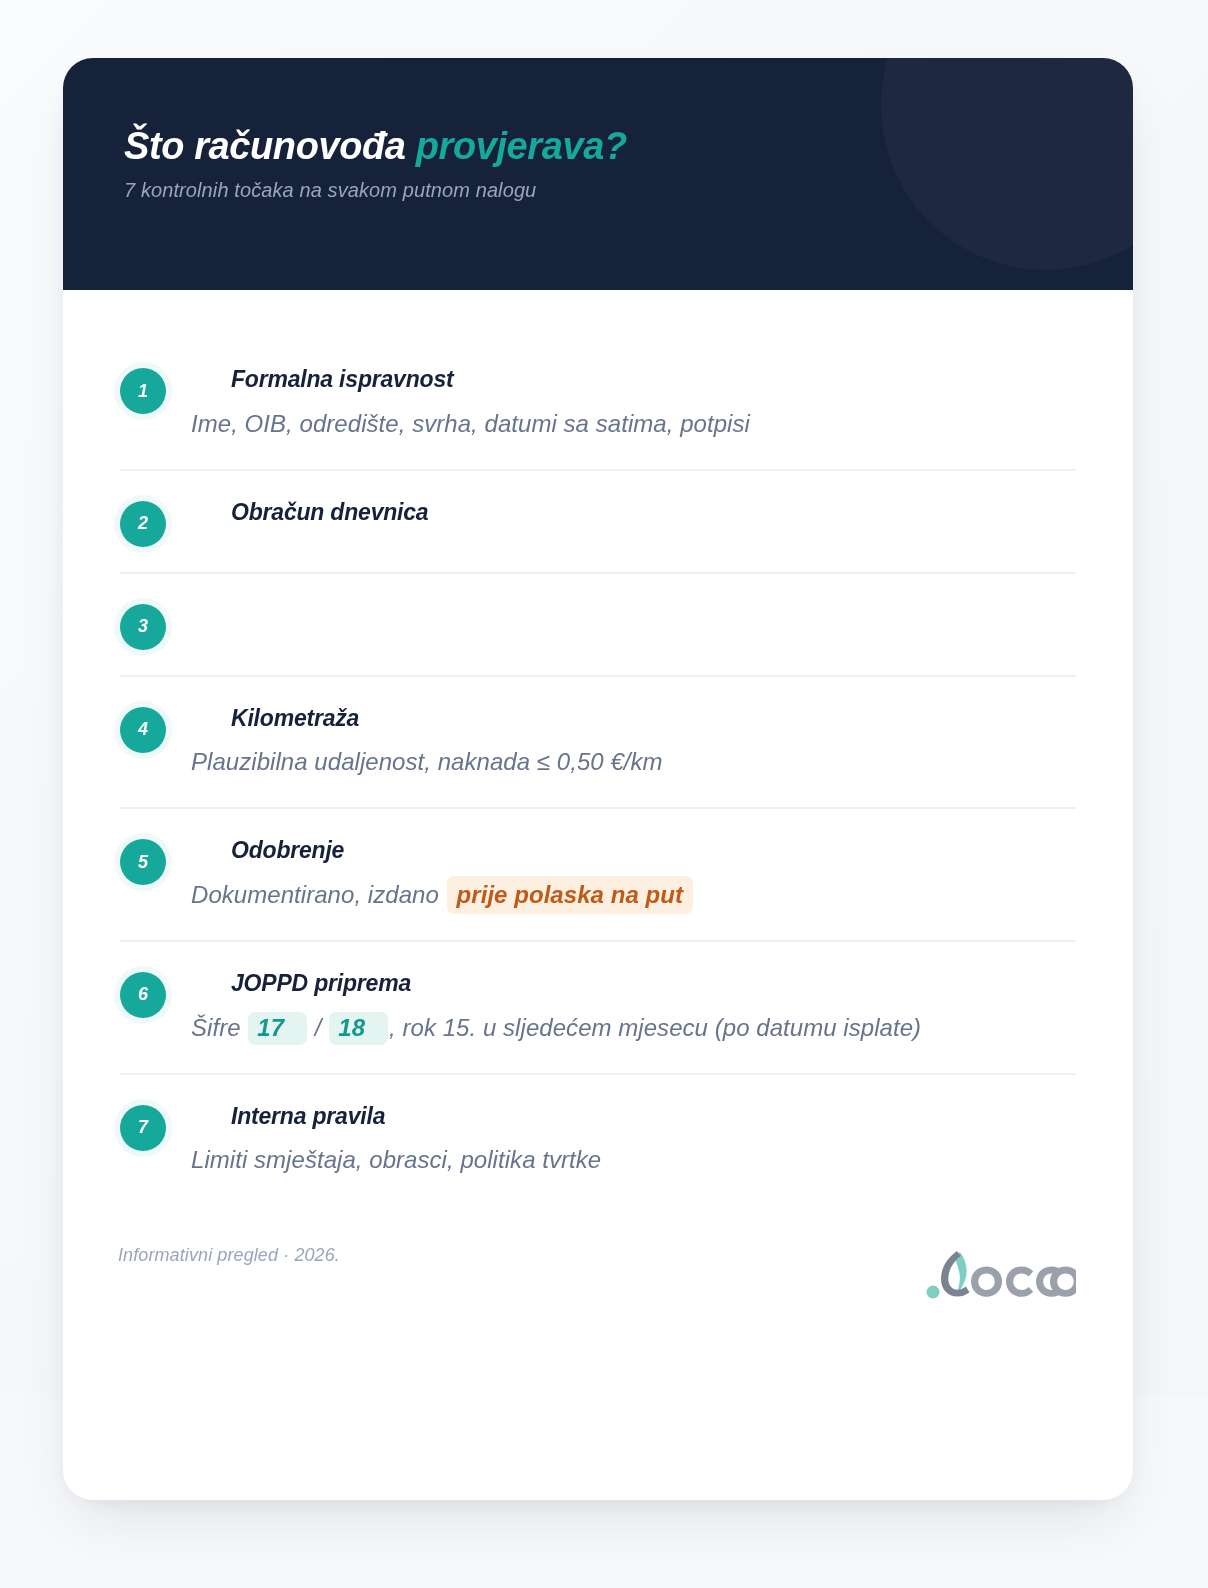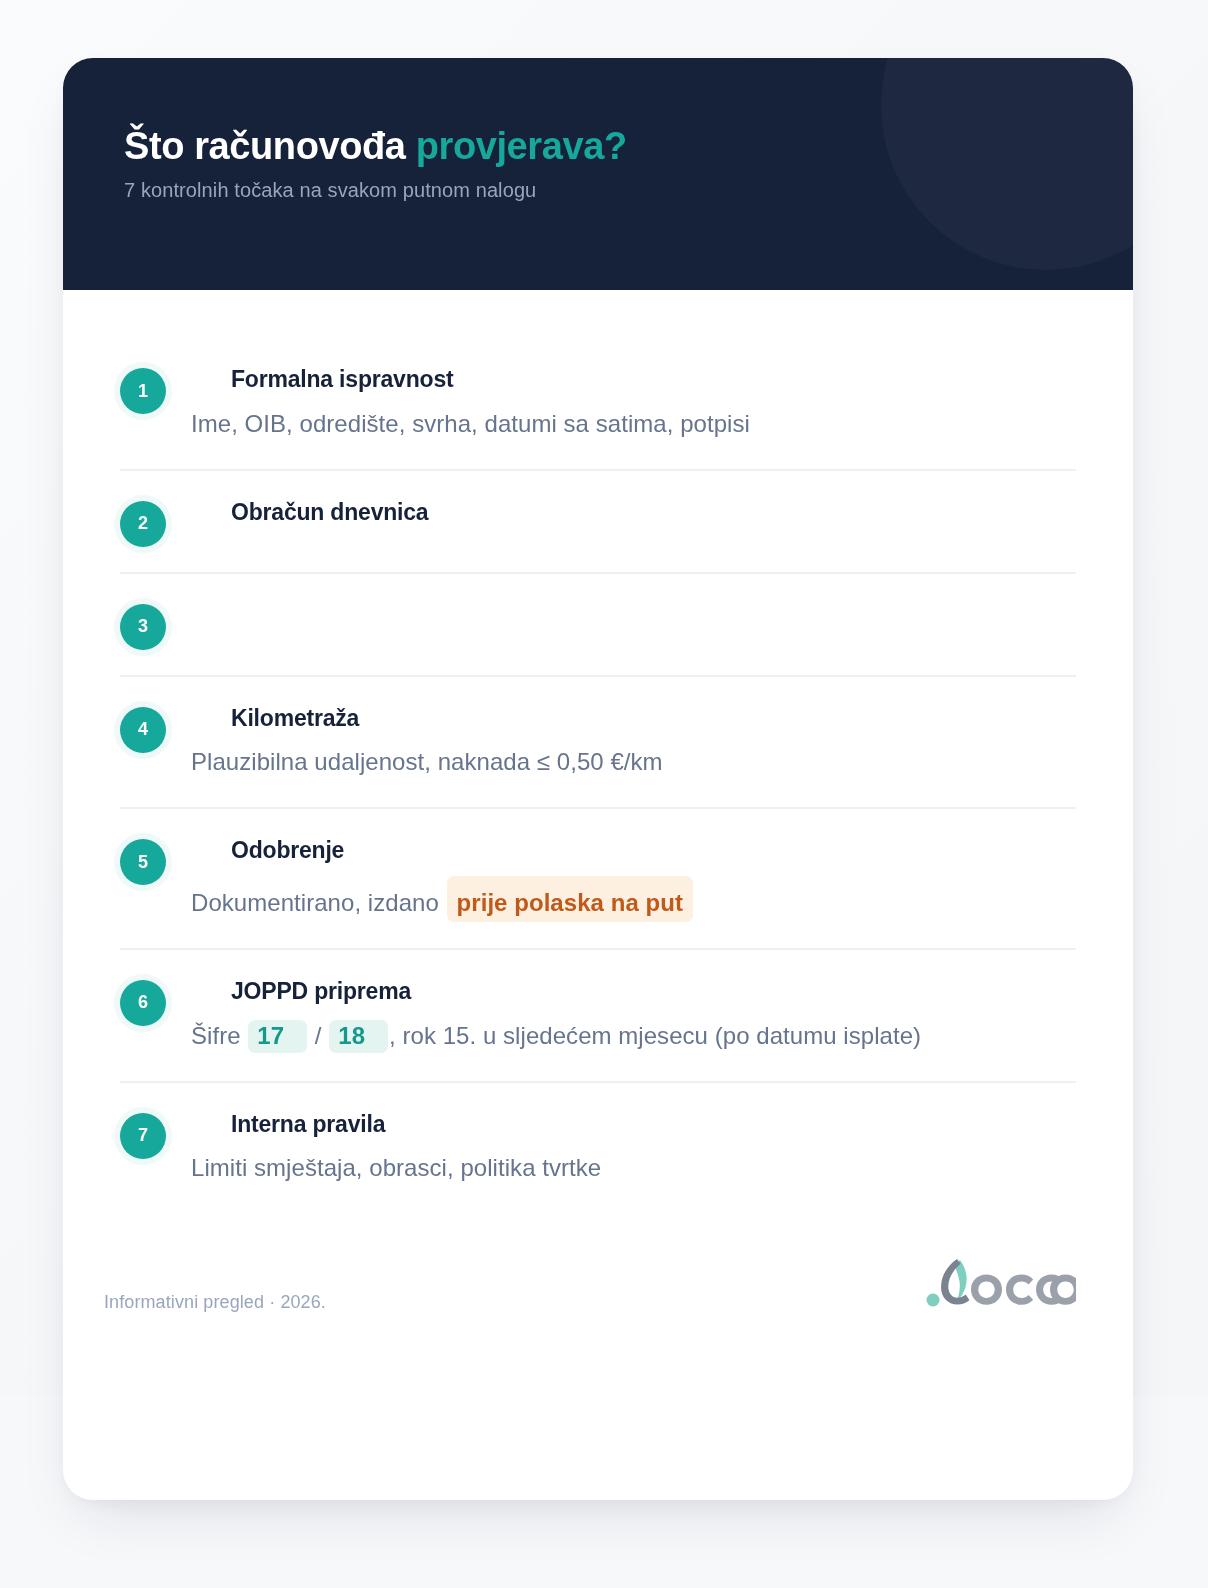--- a/index.html
+++ b/index.html
@@ -14,20 +14,21 @@
     font-family: "Liberation Sans", sans-serif;
     -webkit-font-smoothing: antialiased;
     overflow: hidden;
   }
 
   .page {
     position: relative;
     width: 1208px;
     height: 1396px;
     background: linear-gradient(135deg, #fafbfc 0%, #f6f7f9 55%, #f4f6f8 100%);
+    font-style: italic;
   }
 
   
   .card {
     position: absolute;
     left: 63px;
     top: 58px;
     width: 1070px;
     height: 1442px;
     background: #ffffff;
@@ -145,42 +146,42 @@
     letter-spacing: 0.05px;
   }
 
   
   .mark-warn {
     display: inline-block;
     background: #fdf0e0;
     color: #c05a1a;
     font-weight: 700;
     border-radius: 7px;
-    padding: 13px 10px 4px 10px;
+    padding: 5px 10px 4px 10px;
     margin: 0 1px;
     line-height: 1.2;
   }
 
   .mark-code {
     display: inline-block;
     background: #e4f5f1;
     color: #14998c;
     font-weight: 700;
     border-radius: 7px;
     padding: 2px 23px 3px 9px;
     margin: 0 1px;
     line-height: 1.2;
   }
 
   
   .card-footer {
     display: flex;
-    align-items: flex-end;
+    align-items: flex-start;
     justify-content: space-between;
-    padding: 40px 57px 0 41px;
+    padding: 40px 57px 0 55px;
   }
 
   .footer-note {
     font-size: 18px;
     font-weight: 400;
     color: #9aa5bd;
     letter-spacing: 0.1px;
   }
 
   .footer-logo {

